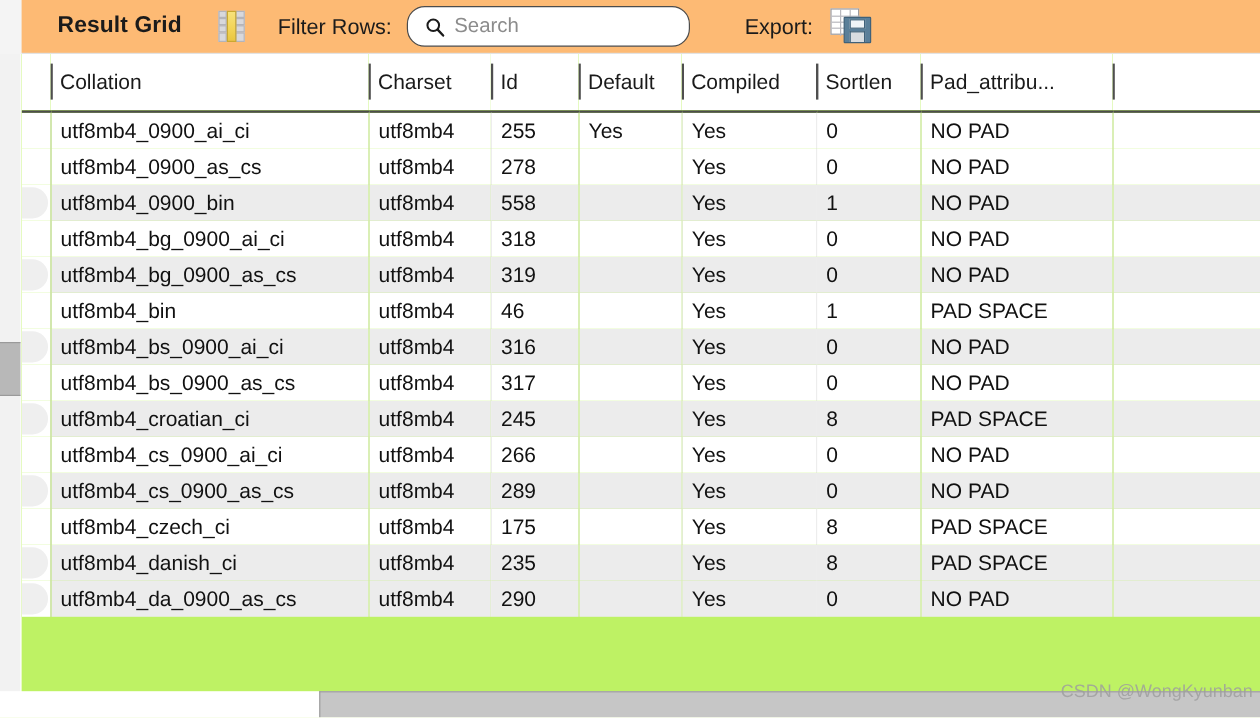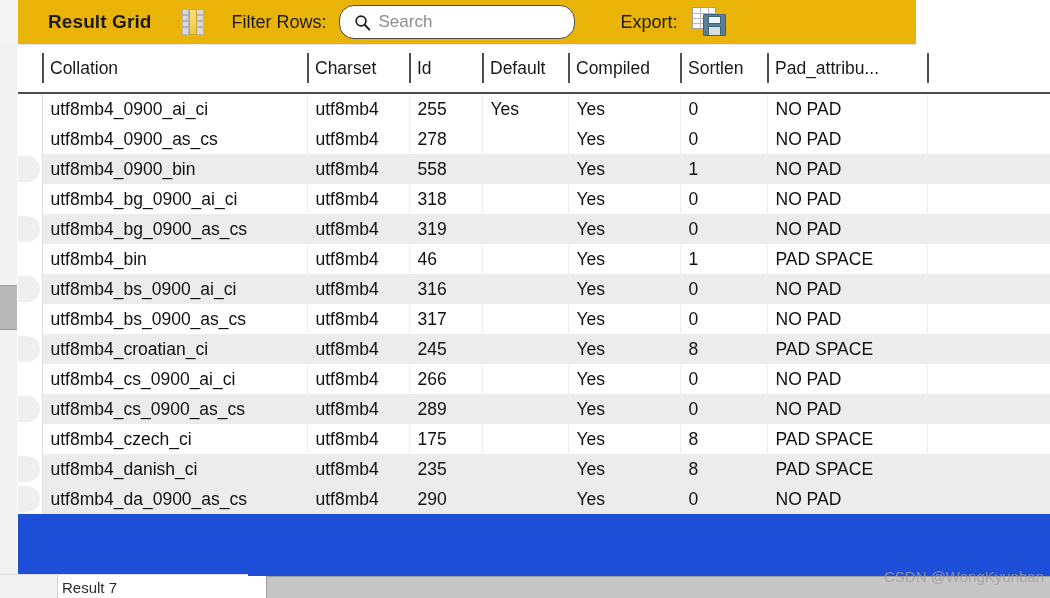--- a/index.html
+++ b/index.html
@@ -20,23 +20,23 @@
     width: 1050px;
     height: 598px;
     background: #ffffff;
     overflow: hidden;
   }
 
   
   .toolbar {
     position: absolute;
     left: 0; top: 0;
-    width: 916px;
+    width: 1050px;
     height: 45px;
-    background: #eab308;
+    background: #fdba74;
     border-bottom: 1px solid #e3e3e3;
     display: flex;
     align-items: center;
     box-sizing: border-box;
   }
   .tb-title {
     margin-left: 48px;
     font-size: 19px;
     font-weight: bold;
     color: #1b1b1b;
@@ -151,21 +151,21 @@
     box-sizing: border-box;
   }
 
   
   .grid-wrap {
     position: absolute;
     left: 18px;
     top: 45px;
     width: 1032px;
     height: 531px;
-    background: #1d4ed8;
+    background: #bef264;
     overflow: hidden;
   }
   table.rgrid {
     border-collapse: collapse;
     table-layout: fixed;
     width: 1032px;
     font-size: 17px;
     color: #111;
   }
   table.rgrid th {
@@ -566,20 +566,16 @@
     </table>
   </div>
 
   <div class="vscroll-track">
     <div class="vscroll-thumb"></div>
   </div>
   <div class="hscroll-track">
     <div class="hscroll-thumb"></div>
   </div>
 
-  <div class="bottom-strip">
-    <div class="lrail"></div>
-    <div class="tab">Result 7</div>
-  </div>
 
   <div class="watermark">CSDN @WongKyunban</div>
 
 </div>
 
 </body></html>

